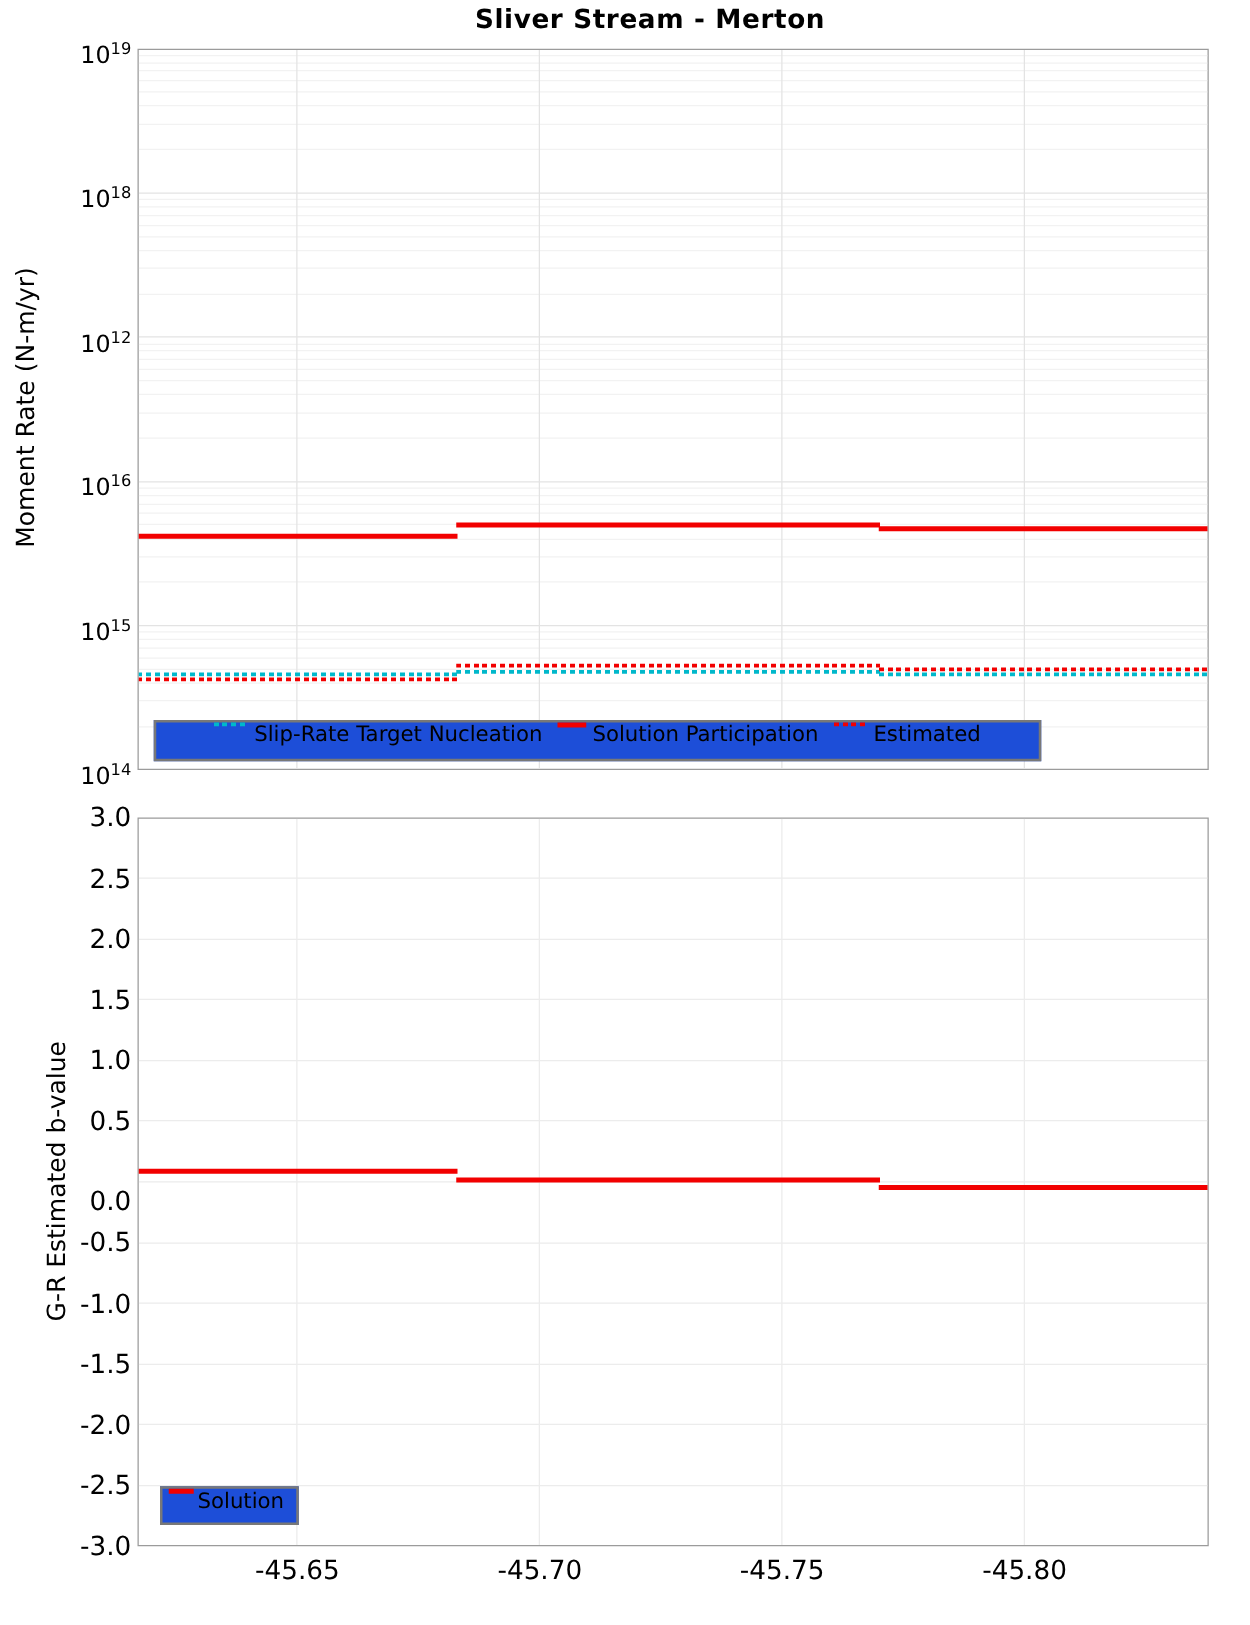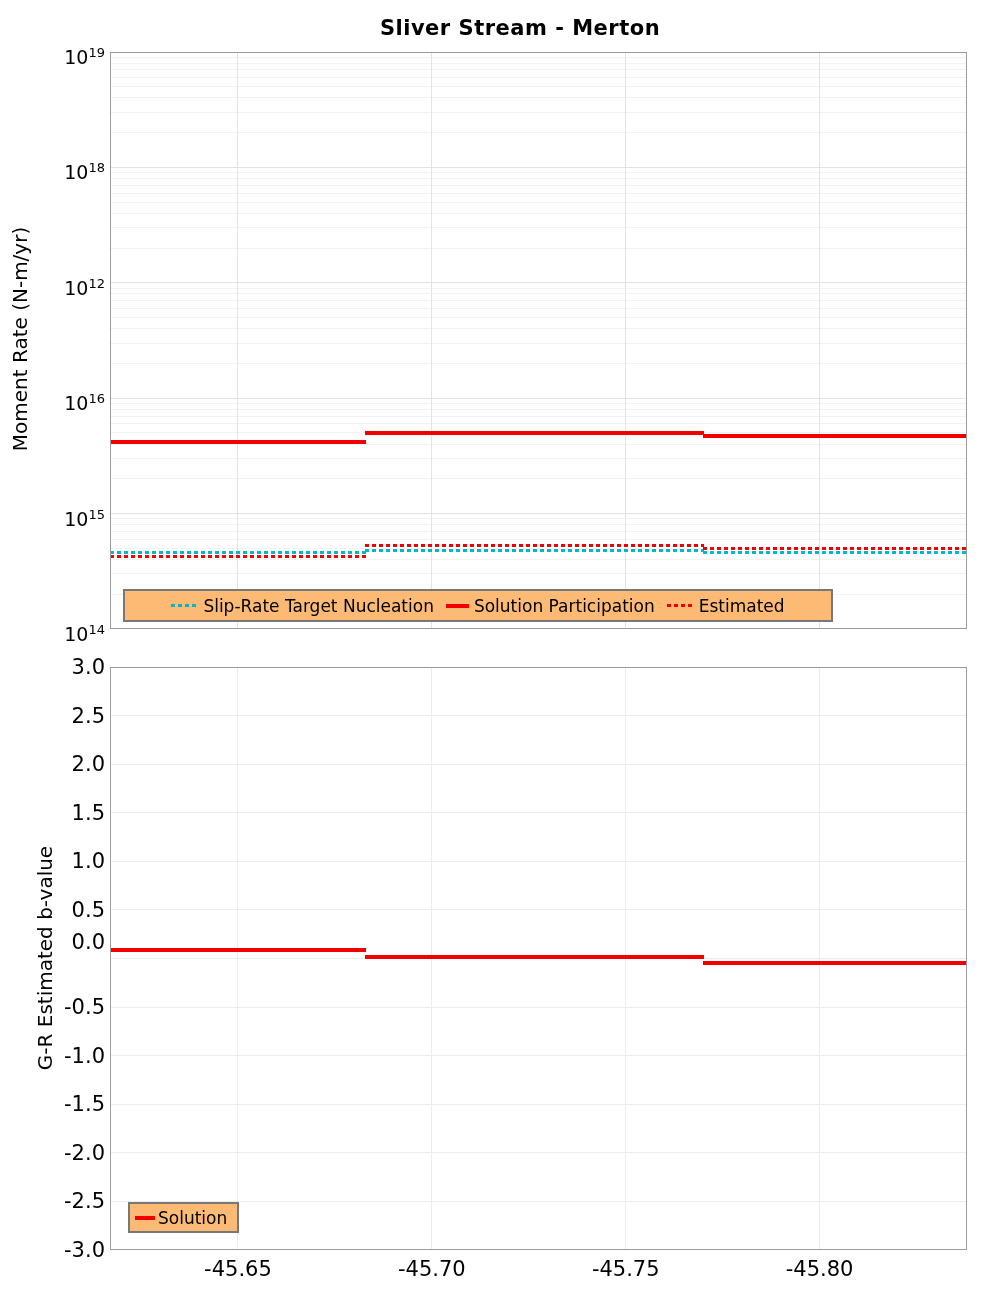--- a/index.html
+++ b/index.html
@@ -1,20 +1,20 @@
 <!DOCTYPE html>
 <html><head>
 <meta charset="utf-8">
 <style>
   html,body{margin:0;padding:0;}
   body{
     width:1000px;height:1300px;position:relative;background:#ffffff;
     font-family:"DejaVu Sans",sans-serif;color:#000;overflow:hidden;
   }
-  .figure{position:absolute;left:0;top:0;width:1000px;height:1118px;margin-top:13px;}
+  .figure{position:absolute;left:0;top:0;width:1000px;height:1118px;}
   .chart-title{
     position:absolute;left:110px;top:3px;width:820px;text-align:center;
     font-size:21px;font-weight:bold;letter-spacing:0.5px;
   }
   .plot{
     position:absolute;background:#fff;border:1.5px solid #9b9b9b;
     box-sizing:border-box;overflow:hidden;
   }
   #top-plot{left:110px;top:39px;width:857px;height:577px;}
   #bottom-plot{left:110px;top:654px;width:857px;height:583px;}
@@ -27,22 +27,22 @@
   .xlabel{
     position:absolute;left:110px;top:1268px;width:857px;text-align:center;
     font-size:20px;
   }
   .tick{position:absolute;font-size:21px;line-height:22px;}
   .ytick{text-align:right;width:70px;left:35px;}
   .xtick{text-align:center;width:90px;}
   .log-tick{font-size:19px;line-height:26px;}
   .log-tick sup{font-size:13px;}
   .legend{
-    position:absolute;background:#fdba74;border:2px solid #787878;
-    box-sizing:border-box;display:flex;align-items:center;
+    position:absolute;background:#1d4ed8;border:2px solid #787878;
+    box-sizing:border-box;display:flex;align-items:flex-start;
     font-size:17px;z-index:6;white-space:nowrap;
   }
   #legend-top{
     left:123px;top:576px;width:710px;height:33px;
     justify-content:center;gap:5px;
   }
   #legend-bottom{
     left:128px;top:1189px;width:111px;height:31px;
     justify-content:flex-start;padding-left:5px;gap:3px;
   }
@@ -162,21 +162,21 @@
     <div class="tick ytick log-tick" style="top: 257.8px;"><span>10</span><sup>12</sup></div>
     <div class="tick ytick log-tick" style="top: 373.2px;"><span>10</span><sup>16</sup></div>
     <div class="tick ytick log-tick" style="top: 488.6px;"><span>10</span><sup>15</sup></div>
     <div class="tick ytick log-tick" style="top: 604px;"><span>10</span><sup>14</sup></div>
     <div class="tick ytick" style="top: 643px;">3.0</div>
     <div class="tick ytick" style="top: 691.583px;">2.5</div>
     <div class="tick ytick" style="top: 740.167px;">2.0</div>
     <div class="tick ytick" style="top: 788.75px;">1.5</div>
     <div class="tick ytick" style="top: 837.333px;">1.0</div>
     <div class="tick ytick" style="top: 885.917px;">0.5</div>
-    <div class="tick ytick" style="top: 918px;">0.0</div>
+    <div class="tick ytick" style="top: 950px;">0.0</div>
     <div class="tick ytick" style="top: 983.083px;">-0.5</div>
     <div class="tick ytick" style="top: 1031.67px;">-1.0</div>
     <div class="tick ytick" style="top: 1080.25px; text-align: right;">-1.5</div>
     <div class="tick ytick" style="top: 1128.83px;">-2.0</div>
     <div class="tick ytick" style="top: 1177.42px;">-2.5</div>
     <div class="tick ytick" style="top: 1226px;">-3.0</div>
     <div class="tick xtick" style="left: 192.968px; top: 1245px;">-45.65</div>
     <div class="tick xtick" style="left: 386.86px; top: 1245px;">-45.70</div>
     <div class="tick xtick" style="left: 580.751px; top: 1245px;">-45.75</div>
     <div class="tick xtick" style="left: 774.643px; top: 1245px;">-45.80</div>

